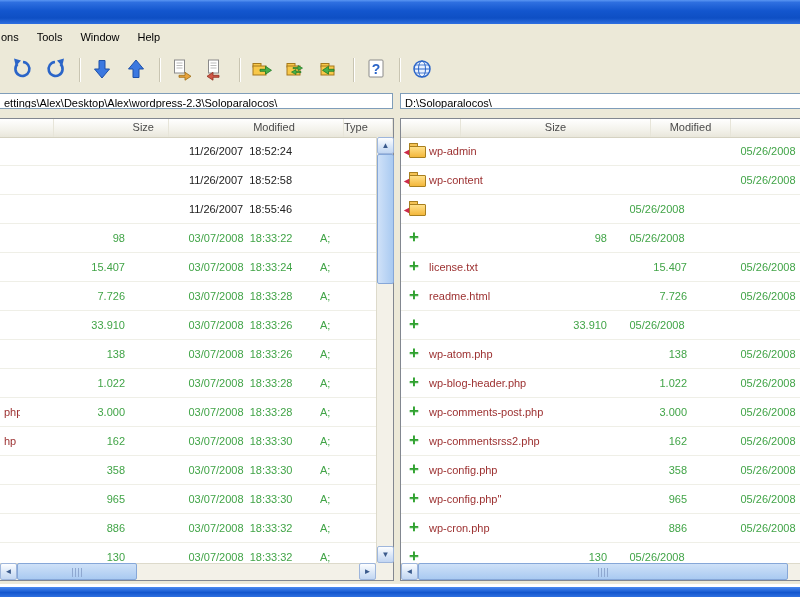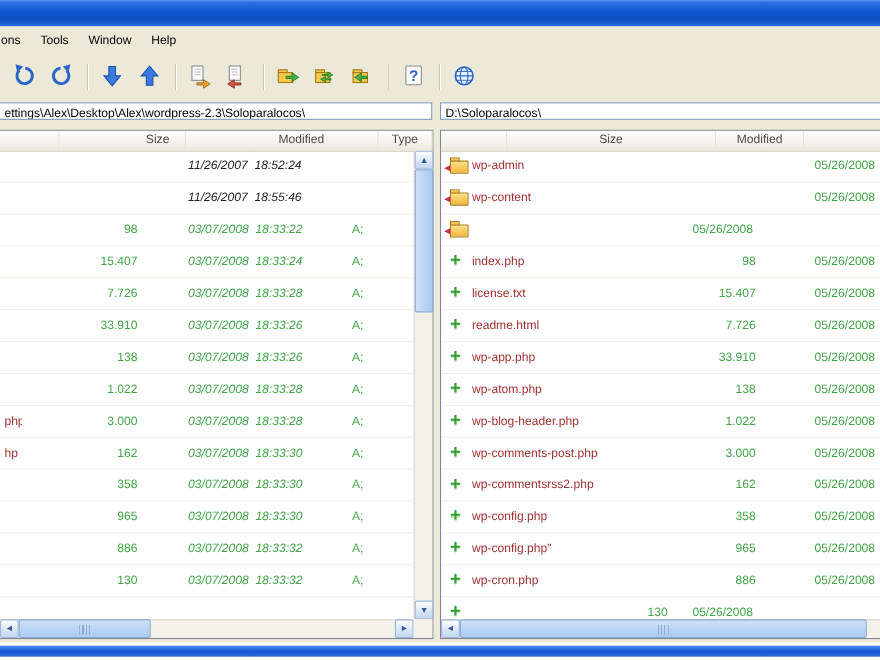--- a/index.html
+++ b/index.html
@@ -37,33 +37,33 @@
   .pane-left{left:-1px;width:395px;}
   .pane-right{left:400px;width:440px;}
 
   .colheader{position:absolute;top:0;left:0;right:0;height:18px;display:grid;
     background:linear-gradient(180deg,#FFFFFF,#F3F2EB 60%,#E9E7DB);border-bottom:1px solid #D5D2C2;padding-left:34px;}
   .lgrid{grid-template-columns:20px 115px 175px 1fr;}
   .rgrid{grid-template-columns:26px 190px 80px 1fr;}
   .hcell{line-height:17px;color:#4A4A4A;border-right:1px solid #E7E5D9;overflow:hidden;white-space:nowrap;}
   .h-size{text-align:right;padding-right:14px;}
   .h-mod{text-align:center;padding-left:36px;}
-  .h-type{text-align:center;}
+  .h-type{text-align:left;}
   .h-rname{text-align:center;}
   .h-rsize{text-align:center;}
   .h-rmod{text-align:center;}
 
   .rows{position:absolute;top:18px;bottom:17px;left:0;right:0;overflow:hidden;}
   .pane-left .rows{right:17px;}
 
   .frow{height:28px;display:grid;align-items:center;border-bottom:1px solid #EFEFE7;}
   .cell{white-space:pre;overflow:hidden;}
   .c-frag{color:#9C3030;padding-left:4px;}
   .c-size{text-align:right;padding-right:10px;color:#41A447;}
-  .c-mod{text-align:left;padding-left:36px;color:#41A447;font-style:italic;}
+  .c-mod{text-align:center;padding-left:36px;color:#41A447;}
   .c-type{padding-left:10px;color:#41A447;}
   .frow.dark .c-mod{color:#222;}
   .c-name{color:#9C3030;padding-left:2px;}
   .c-rsize{text-align:right;padding-right:10px;color:#41A447;}
   .c-rmod{text-align:center;color:#41A447;}
 
   
   .ric{width:26px;height:28px;position:relative;}
   .plus-ic::before{content:"+";position:absolute;left:8px;top:3px;font-size:17px;font-weight:bold;
     color:#2FA12F;text-shadow:0 1px 0 #C2E8C2;}
@@ -212,20 +212,26 @@
     <div class="rows">
         <div class="frow lgrid dark">
           <span class="cell c-frag"></span>
           <span class="cell c-size"></span>
           <span class="cell c-mod">11/26/2007  18:52:24</span>
           <span class="cell c-type"></span>
         </div>
         <div class="frow lgrid dark">
           <span class="cell c-frag"></span>
           <span class="cell c-size"></span>
+          <span class="cell c-mod">11/26/2007  18:52:58</span>
+          <span class="cell c-type"></span>
+        </div>
+        <div class="frow lgrid dark">
+          <span class="cell c-frag"></span>
+          <span class="cell c-size"></span>
           <span class="cell c-mod">11/26/2007  18:55:46</span>
           <span class="cell c-type"></span>
         </div>
         <div class="frow lgrid">
           <span class="cell c-frag"></span>
           <span class="cell c-size">98</span>
           <span class="cell c-mod">03/07/2008  18:33:22</span>
           <span class="cell c-type">A;</span>
         </div>
         <div class="frow lgrid">
@@ -335,39 +341,37 @@
         </div>
         <div class="frow rgrid">
           <span class="ric folder-ic">
             <span class="fmark">◄</span>
           </span>
           <span class="cell c-rsize"></span>
           <span class="cell c-rmod">05/26/2008</span>
         </div>
         <div class="frow rgrid">
           <span class="ric plus-ic"></span>
-          <span class="cell c-name">index.php</span>
           <span class="cell c-rsize">98</span>
           <span class="cell c-rmod">05/26/2008</span>
         </div>
         <div class="frow rgrid">
           <span class="ric plus-ic"></span>
           <span class="cell c-name">license.txt</span>
           <span class="cell c-rsize">15.407</span>
           <span class="cell c-rmod">05/26/2008</span>
         </div>
         <div class="frow rgrid">
           <span class="ric plus-ic"></span>
           <span class="cell c-name">readme.html</span>
           <span class="cell c-rsize">7.726</span>
           <span class="cell c-rmod">05/26/2008</span>
         </div>
         <div class="frow rgrid">
           <span class="ric plus-ic"></span>
-          <span class="cell c-name">wp-app.php</span>
           <span class="cell c-rsize">33.910</span>
           <span class="cell c-rmod">05/26/2008</span>
         </div>
         <div class="frow rgrid">
           <span class="ric plus-ic"></span>
           <span class="cell c-name">wp-atom.php</span>
           <span class="cell c-rsize">138</span>
           <span class="cell c-rmod">05/26/2008</span>
         </div>
         <div class="frow rgrid">

